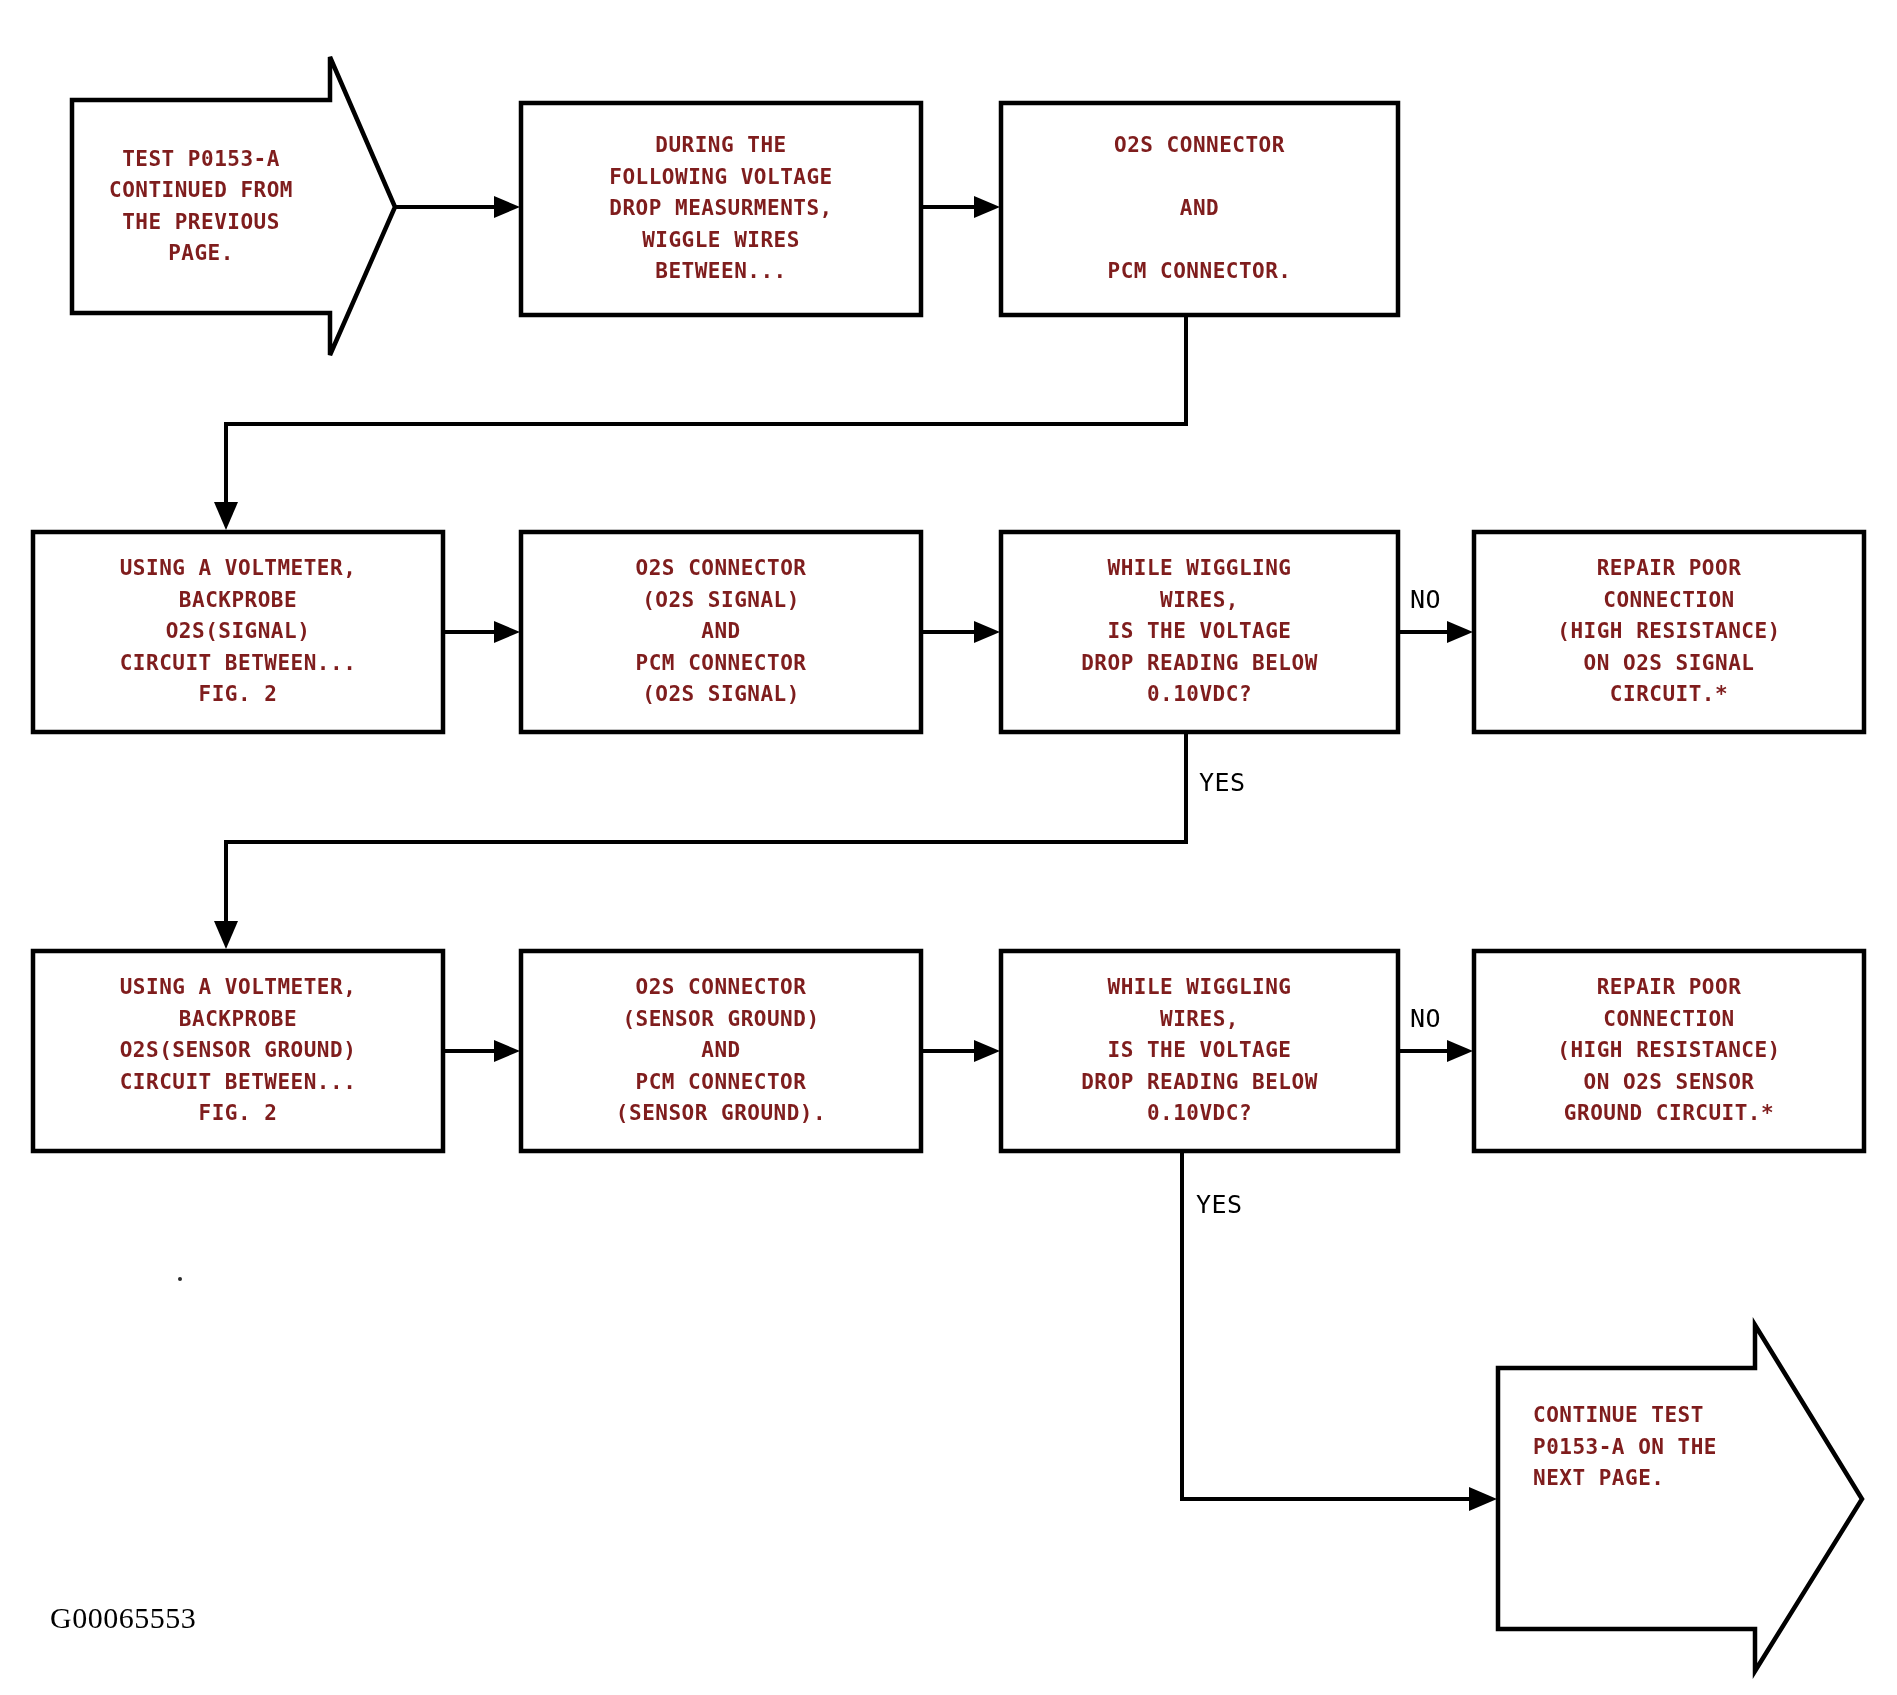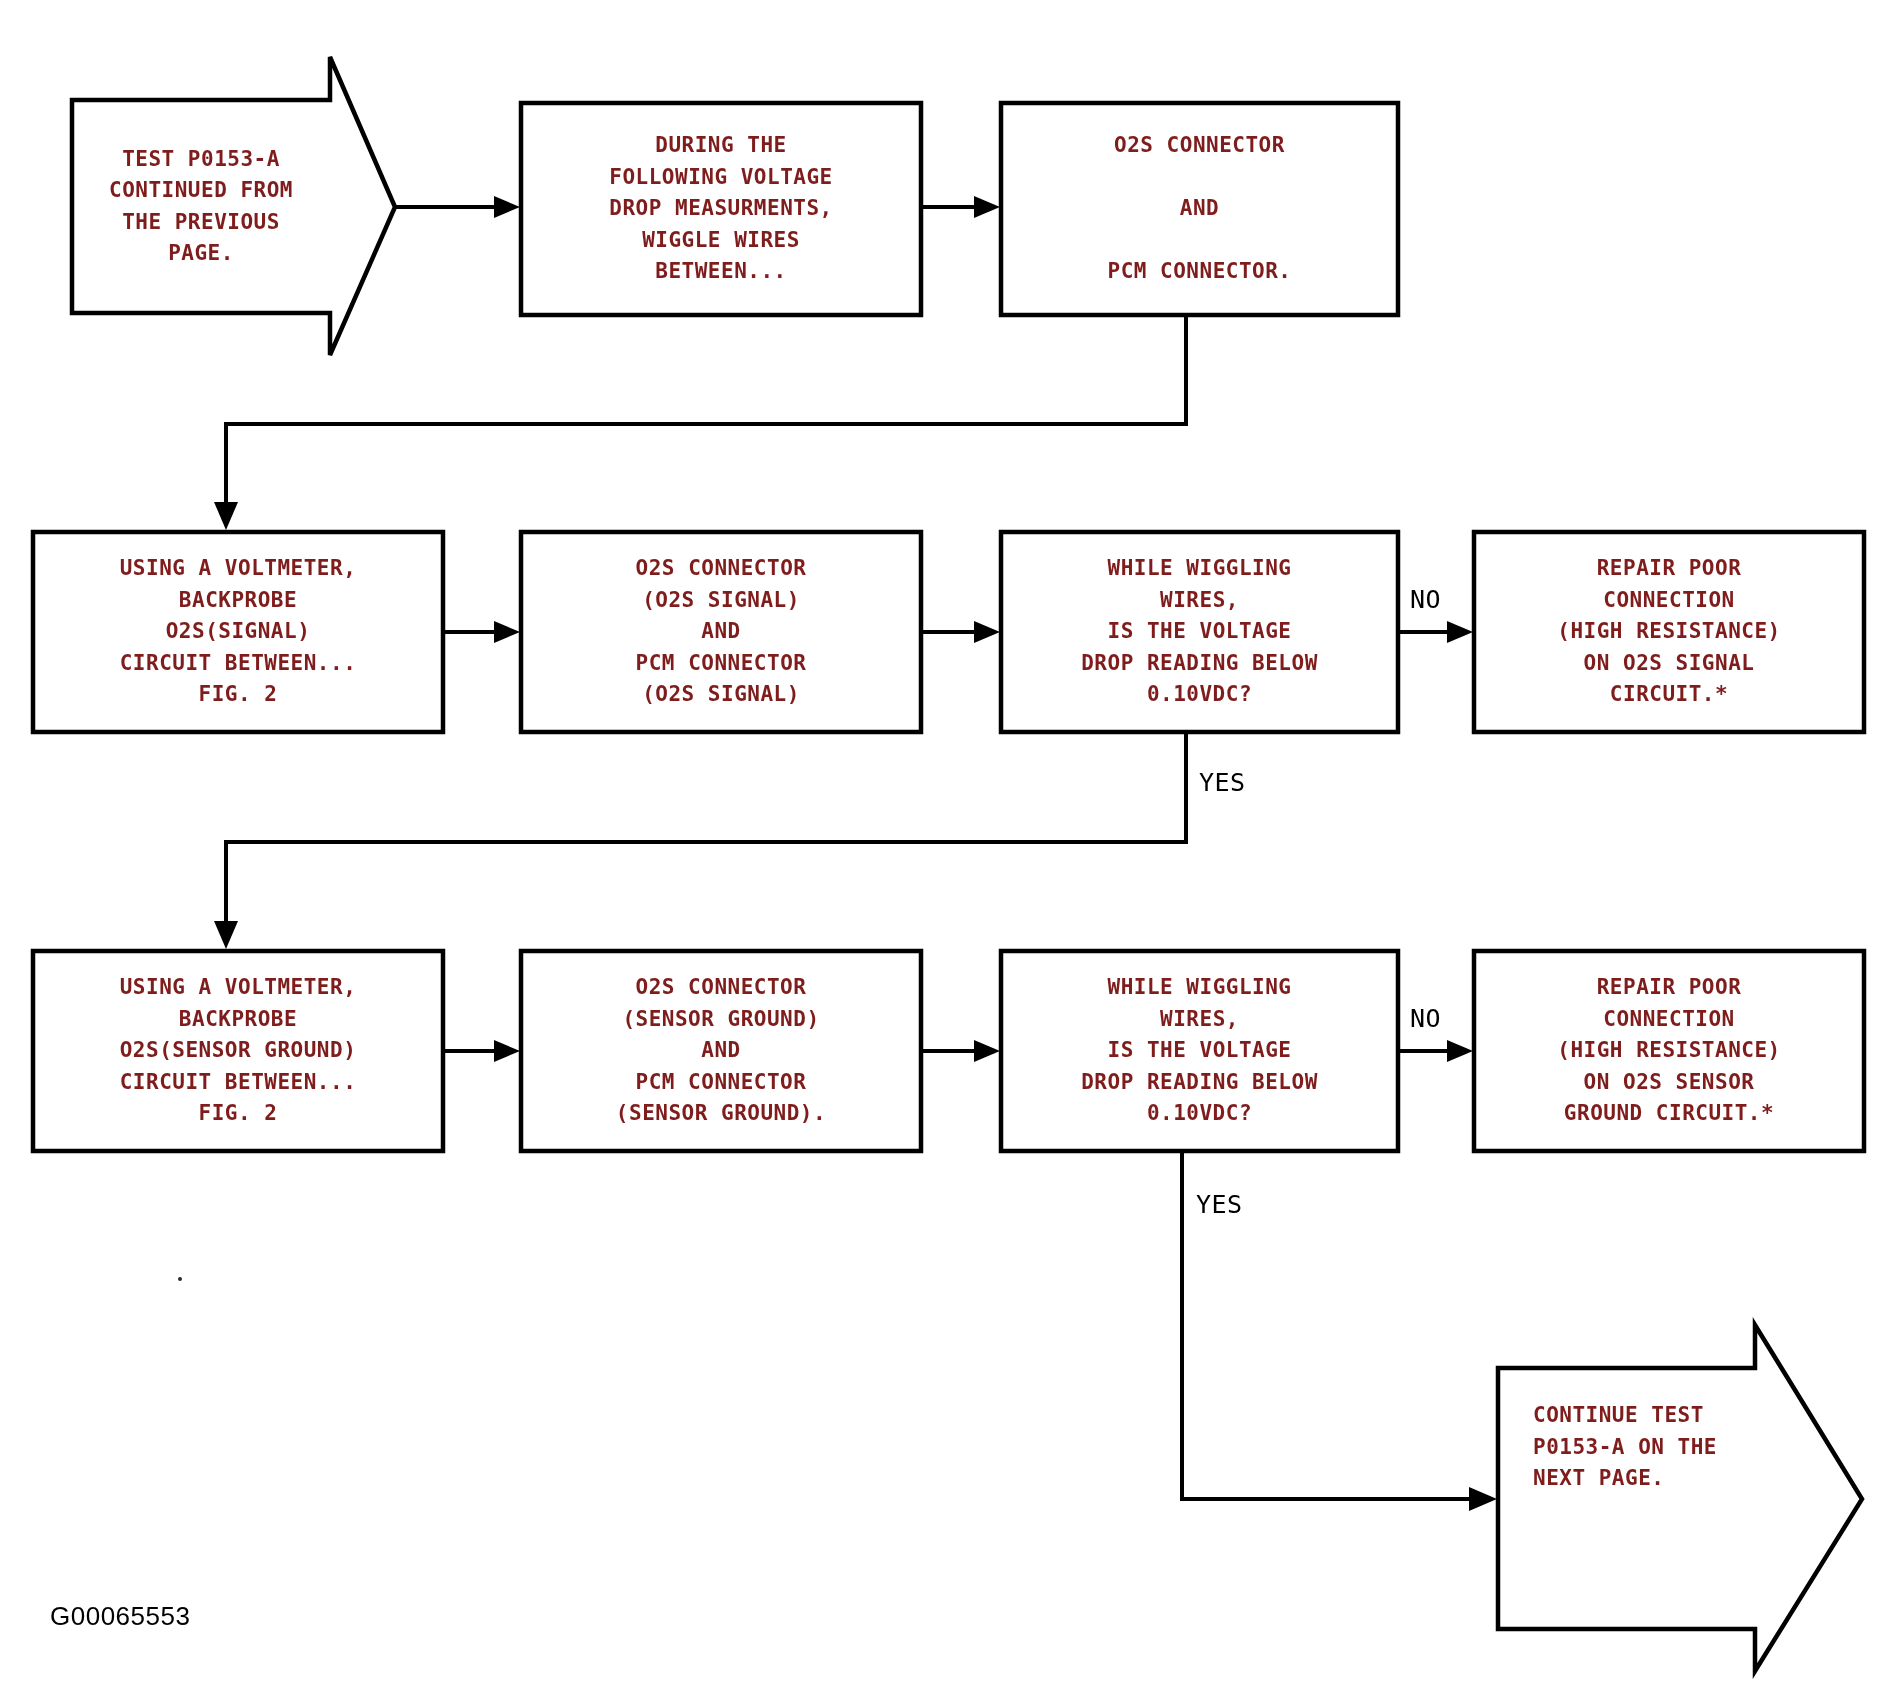--- a/index.html
+++ b/index.html
@@ -49,22 +49,22 @@
     position: absolute;
     font-family: "DejaVu Sans Mono", "Liberation Mono", monospace;
     font-size: 25px;
     font-weight: 400;
     color: #000000;
     letter-spacing: 0.5px;
     white-space: pre;
   }
   .figure-id {
     position: absolute;
-    font-family: Liberation Sans, sans-serif;
-    font-size: 26px;
+    font-family: Liberation Serif, serif;
+    font-size: 30px;
     font-weight: 400;
     color: #000000;
     letter-spacing: 0.5px;
     white-space: pre;
   }
   .speck {
     position: absolute;
     width: 4px;
     height: 4px;
     background: #2a2a2a;

